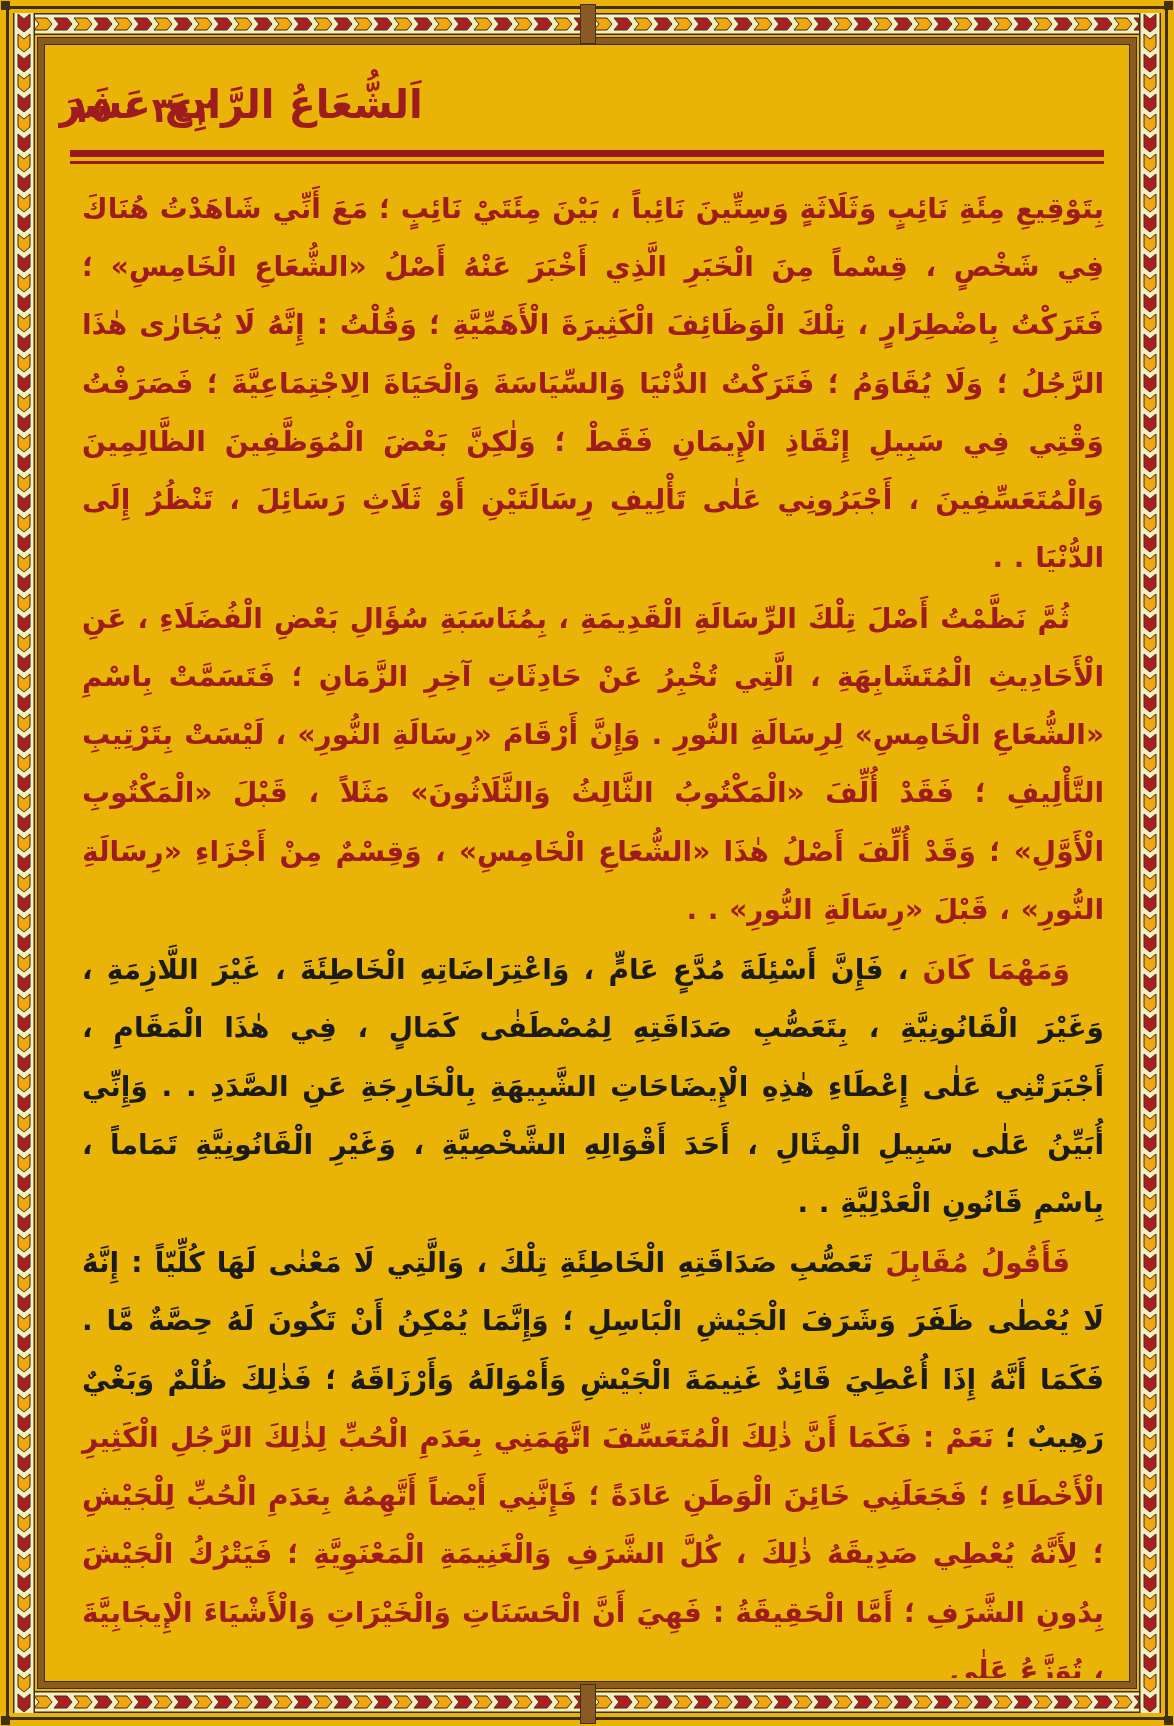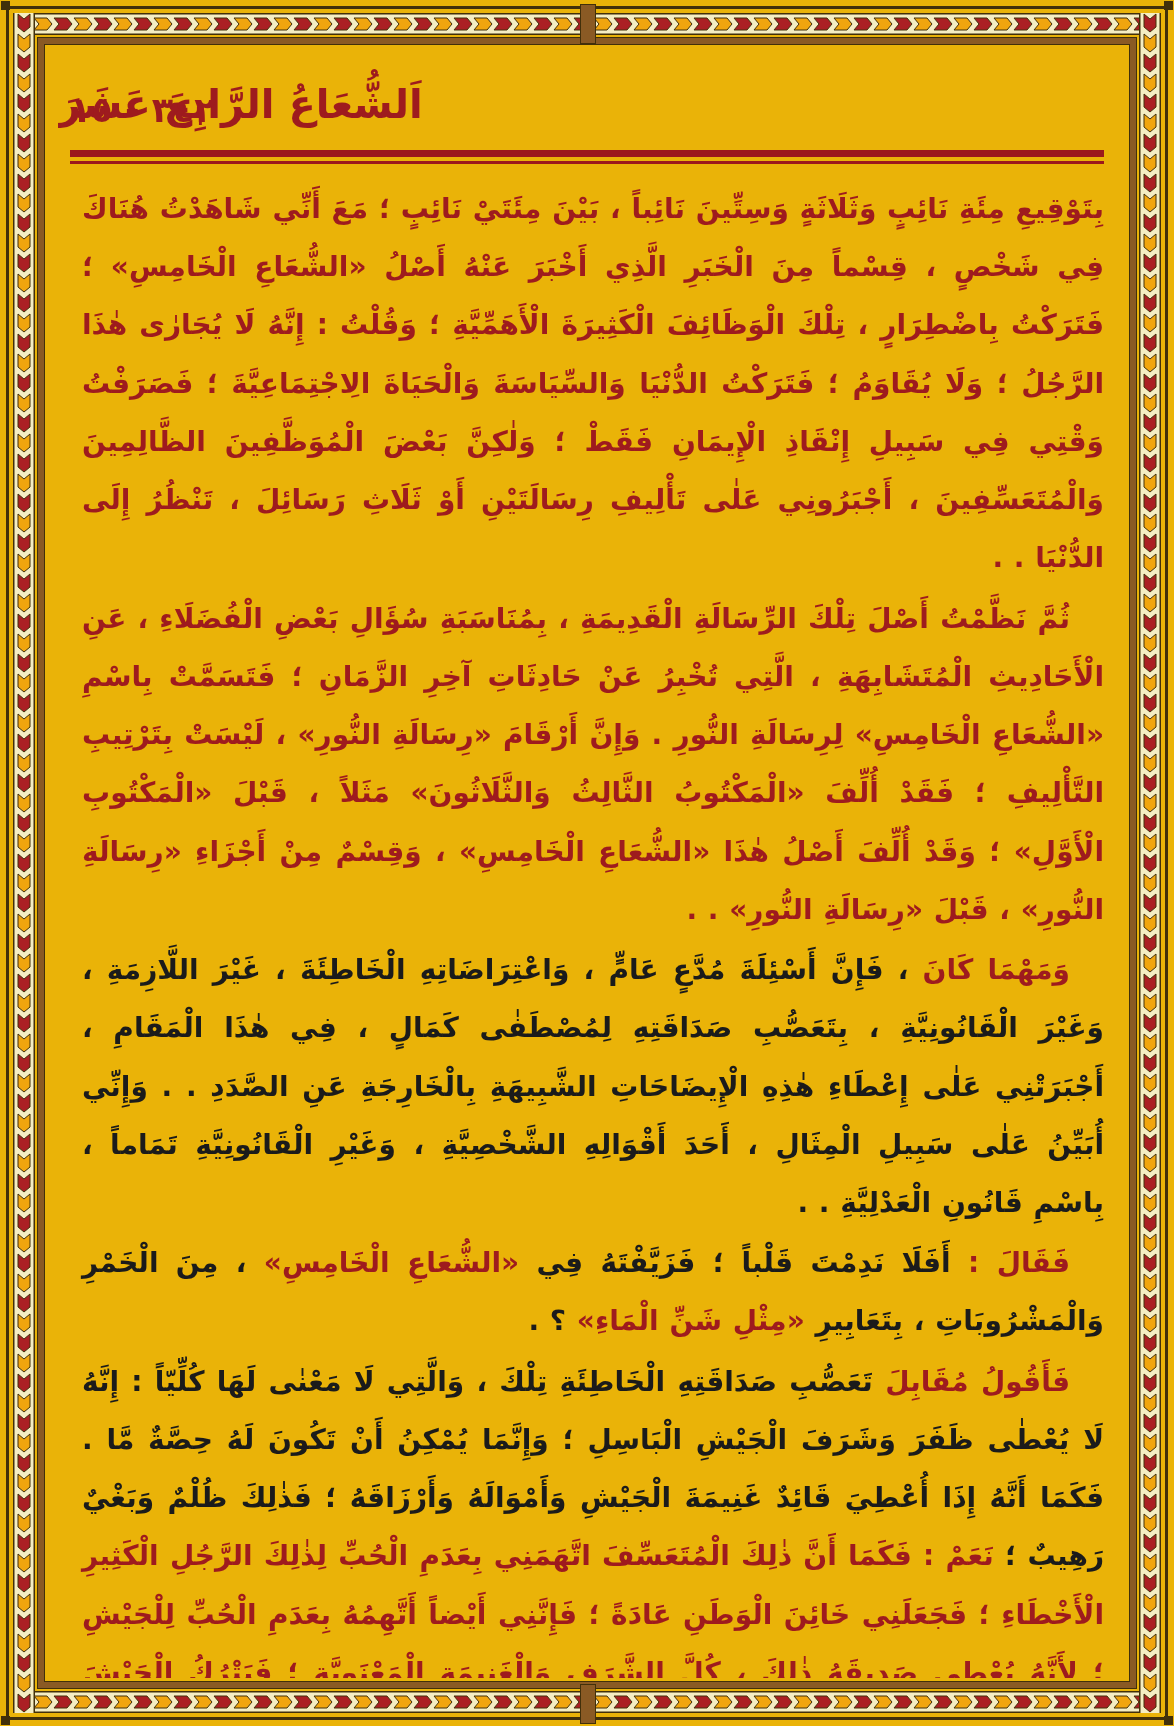--- a/index.html
+++ b/index.html
@@ -131,18 +131,17 @@
   <div class="content">
     <div class="header">
       <div class="page-number">٣٤٢ - ١٥</div>
       <div class="page-title">اَلشُّعَاعُ الرَّابِعَ عَشَرَ</div>
     </div>
     <div class="rule"></div>
     <div class="body-text">
         <p class="para"><span class="seg-red">بِتَوْقِيعِ مِئَةِ نَائِبٍ وَثَلَاثَةٍ وَسِتِّينَ نَائِباً ، بَيْنَ مِئَتَيْ نَائِبٍ ؛ مَعَ أَنِّي شَاهَدْتُ هُنَاكَ فِي شَخْصٍ ، قِسْماً مِنَ الْخَبَرِ الَّذِي أَخْبَرَ عَنْهُ أَصْلُ «الشُّعَاعِ الْخَامِسِ» ؛ فَتَرَكْتُ بِاضْطِرَارٍ ، تِلْكَ الْوَظَائِفَ الْكَثِيرَةَ الْأَهَمِّيَّةِ ؛ وَقُلْتُ : إِنَّهُ لَا يُجَارٰى هٰذَا الرَّجُلُ ؛ وَلَا يُقَاوَمُ ؛ فَتَرَكْتُ الدُّنْيَا وَالسِّيَاسَةَ وَالْحَيَاةَ الِاجْتِمَاعِيَّةَ ؛ فَصَرَفْتُ وَقْتِي فِي سَبِيلِ إِنْقَاذِ الْإِيمَانِ فَقَطْ ؛ وَلٰكِنَّ بَعْضَ الْمُوَظَّفِينَ الظَّالِمِينَ وَالْمُتَعَسِّفِينَ ، أَجْبَرُونِي عَلٰى تَأْلِيفِ رِسَالَتَيْنِ أَوْ ثَلَاثِ رَسَائِلَ ، تَنْظُرُ إِلَى الدُّنْيَا . .</span></p>
         <p class="para indent"><span class="seg-red">ثُمَّ نَظَّمْتُ أَصْلَ تِلْكَ الرِّسَالَةِ الْقَدِيمَةِ ، بِمُنَاسَبَةِ سُؤَالِ بَعْضِ الْفُضَلَاءِ ، عَنِ الْأَحَادِيثِ الْمُتَشَابِهَةِ ، الَّتِي تُخْبِرُ عَنْ حَادِثَاتِ آخِرِ الزَّمَانِ ؛ فَتَسَمَّتْ بِاسْمِ «الشُّعَاعِ الْخَامِسِ» لِرِسَالَةِ النُّورِ . وَإِنَّ أَرْقَامَ «رِسَالَةِ النُّورِ» ، لَيْسَتْ بِتَرْتِيبِ التَّأْلِيفِ ؛ فَقَدْ أُلِّفَ «الْمَكْتُوبُ الثَّالِثُ وَالثَّلَاثُونَ» مَثَلاً ، قَبْلَ «الْمَكْتُوبِ الْأَوَّلِ» ؛ وَقَدْ أُلِّفَ أَصْلُ هٰذَا «الشُّعَاعِ الْخَامِسِ» ، وَقِسْمٌ مِنْ أَجْزَاءِ «رِسَالَةِ النُّورِ» ، قَبْلَ «رِسَالَةِ النُّورِ» . .</span></p>
         <p class="para indent"><span class="seg-lead">وَمَهْمَا كَانَ</span><span class="seg-black"> ، فَإِنَّ أَسْئِلَةَ مُدَّعٍ عَامٍّ ، وَاعْتِرَاضَاتِهِ الْخَاطِئَةَ ، غَيْرَ اللَّازِمَةِ ، وَغَيْرَ الْقَانُونِيَّةِ ، بِتَعَصُّبِ صَدَاقَتِهِ لِمُصْطَفٰى كَمَالٍ ، فِي هٰذَا الْمَقَامِ ، أَجْبَرَتْنِي عَلٰى إِعْطَاءِ هٰذِهِ الْإِيضَاحَاتِ الشَّبِيهَةِ بِالْخَارِجَةِ عَنِ الصَّدَدِ . . وَإِنِّي أُبَيِّنُ عَلٰى سَبِيلِ الْمِثَالِ ، أَحَدَ أَقْوَالِهِ الشَّخْصِيَّةِ ، وَغَيْرِ الْقَانُونِيَّةِ تَمَاماً ، بِاسْمِ قَانُونِ الْعَدْلِيَّةِ . .</span></p>
-        <p class="para indent"><span class="seg-lead">فَقَالَ : </span><span class="seg-black">أَفَلَا نَدِمْتَ قَلْباً ؛ فَزَيَّفْتَهُ فِي </span><span class="seg-red">«الشُّعَاعِ الْخَامِسِ»</span><span class="seg-black"> ، مِنَ الْخَمْرِ وَالْمَشْرُوبَاتِ ، بِتَعَابِيرِ </span><span class="seg-red">«مِثْلِ شَنِّ الْمَاءِ»</span><span class="seg-black"> ؟ .</span></p>
         <p class="para indent"><span class="seg-lead">فَأَقُولُ مُقَابِلَ </span><span class="seg-black">تَعَصُّبِ صَدَاقَتِهِ الْخَاطِئَةِ تِلْكَ ، وَالَّتِي لَا مَعْنٰى لَهَا كُلِّيّاً : إِنَّهُ لَا يُعْطٰى ظَفَرَ وَشَرَفَ الْجَيْشِ الْبَاسِلِ ؛ وَإِنَّمَا يُمْكِنُ أَنْ تَكُونَ لَهُ حِصَّةٌ مَّا . فَكَمَا أَنَّهُ إِذَا أُعْطِيَ قَائِدٌ غَنِيمَةَ الْجَيْشِ وَأَمْوَالَهُ وَأَرْزَاقَهُ ؛ فَذٰلِكَ ظُلْمٌ وَبَغْيٌ رَهِيبٌ ؛ </span><span class="seg-red">نَعَمْ : فَكَمَا أَنَّ ذٰلِكَ الْمُتَعَسِّفَ اتَّهَمَنِي بِعَدَمِ الْحُبِّ لِذٰلِكَ الرَّجُلِ الْكَثِيرِ الْأَخْطَاءِ ؛ فَجَعَلَنِي خَائِنَ الْوَطَنِ عَادَةً ؛ فَإِنَّنِي أَيْضاً أَتَّهِمُهُ بِعَدَمِ الْحُبِّ لِلْجَيْشِ ؛ لِأَنَّهُ يُعْطِي صَدِيقَهُ ذٰلِكَ ، كُلَّ الشَّرَفِ وَالْغَنِيمَةِ الْمَعْنَوِيَّةِ ؛ فَيَتْرُكُ الْجَيْشَ بِدُونِ الشَّرَفِ ؛ أَمَّا الْحَقِيقَةُ : فَهِيَ أَنَّ الْحَسَنَاتِ وَالْخَيْرَاتِ وَالْأَشْيَاءَ الْإِيجَابِيَّةَ ، تُوَزَّعُ عَلٰى</span></p>
       </div>
   </div>
 
 </div>
 
 </body></html>

